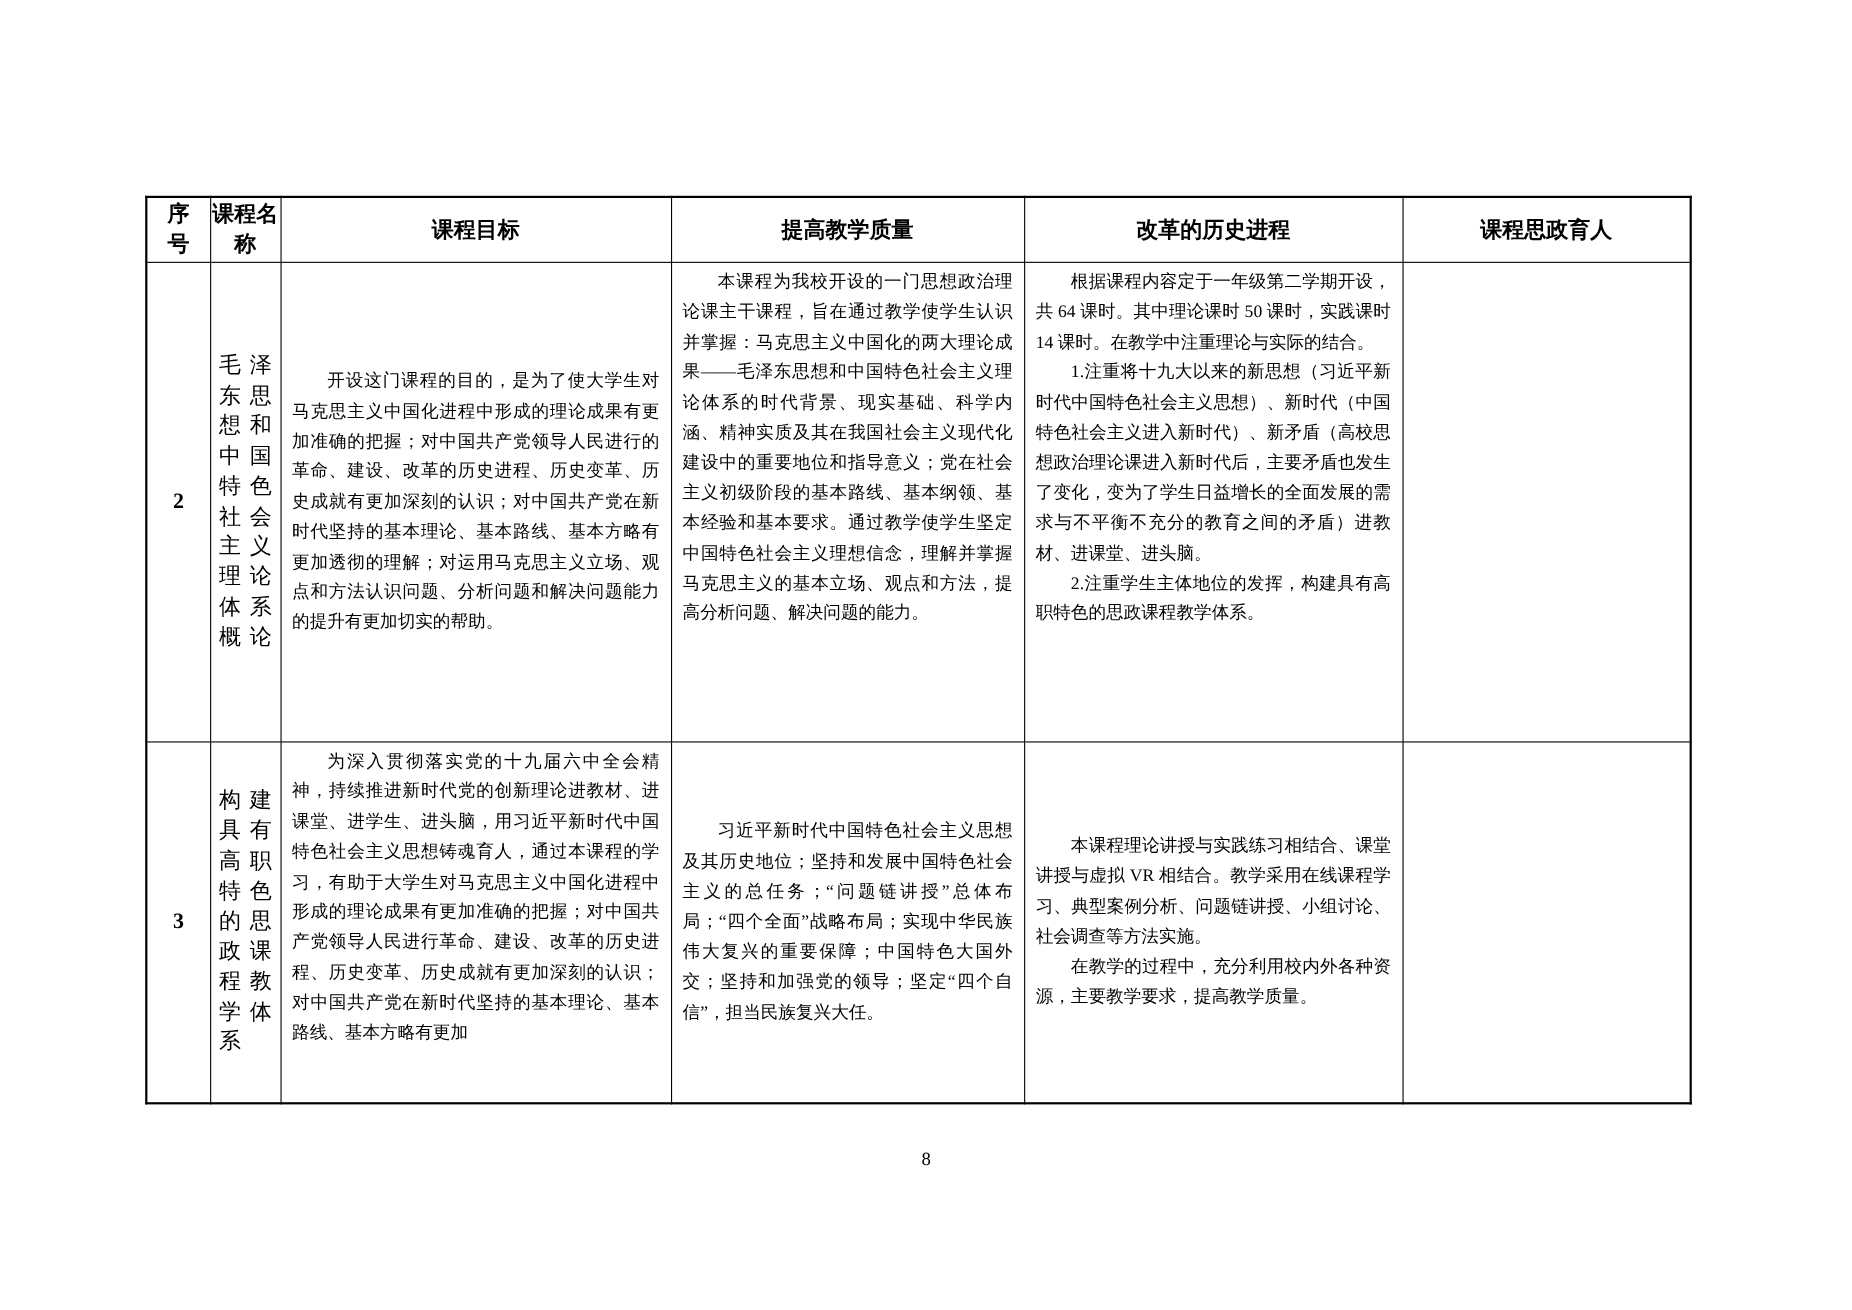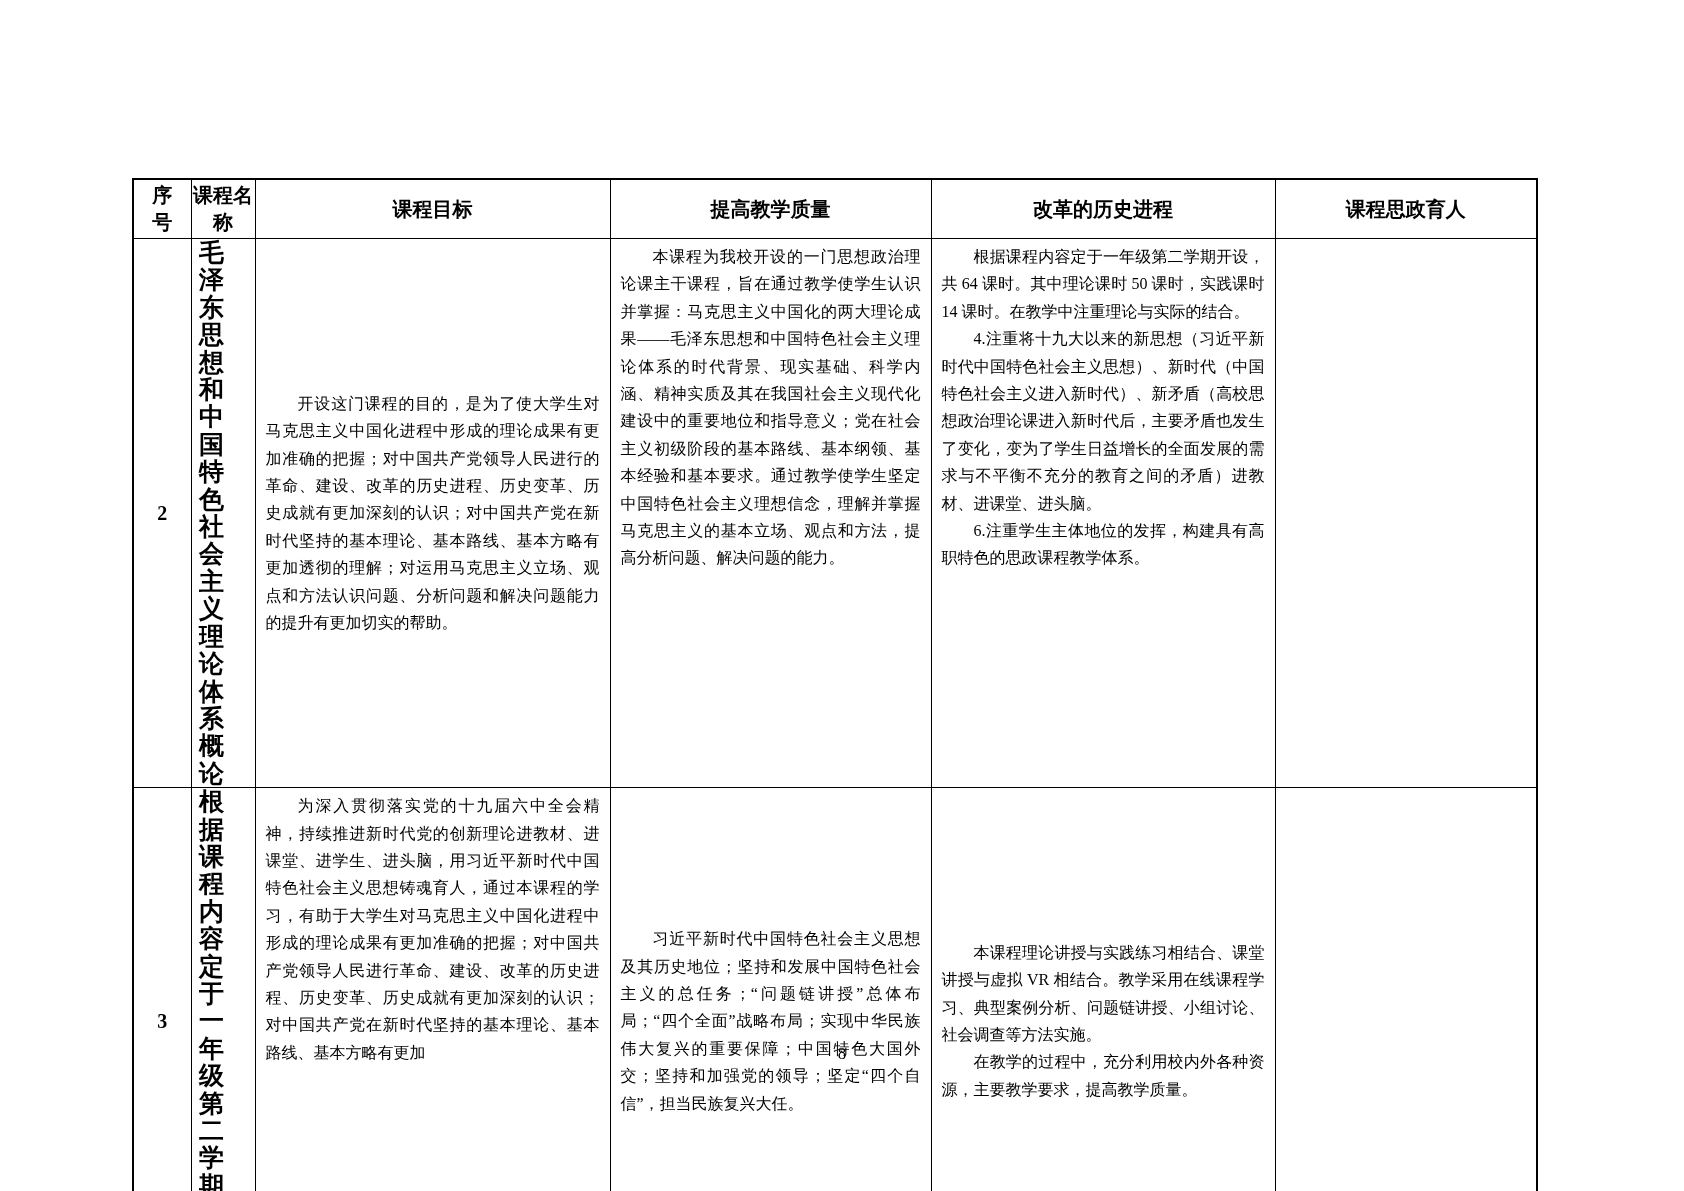--- a/index.html
+++ b/index.html
@@ -37,27 +37,26 @@
   .row-3{height:328px;}
   td.cell-no{
     text-align:center;
     vertical-align:middle;
     font-weight:bold;
     font-size:20px;
   }
   td.cell-name{vertical-align:middle;}
   .name-inner{
     width:48px;
-    margin:0 auto;
-    font-size:25px;
+    margin:16px auto;
+    font-size:20px;
     line-height:27.4px;
     word-break:break-all;
     text-align:justify;
     text-align-last:justify;
-    font-weight:bold;
   }
   td.text-cell{
     font-size:16px;
     line-height:27.4px;
     padding:4px 10px;
   }
   td.v-top{vertical-align:top;}
   td.v-mid{vertical-align:middle;}
   td.text-cell p{
     margin:0;
@@ -107,29 +106,29 @@
           <div class="name-inner">毛泽东思想和中国特色社会主义理论体系概论</div>
         </td>
         <td class="text-cell v-mid">
           <p>开设这门课程的目的，是为了使大学生对马克思主义中国化进程中形成的理论成果有更加准确的把握；对中国共产党领导人民进行的革命、建设、改革的历史进程、历史变革、历史成就有更加深刻的认识；对中国共产党在新时代坚持的基本理论、基本路线、基本方略有更加透彻的理解；对运用马克思主义立场、观点和方法认识问题、分析问题和解决问题能力的提升有更加切实的帮助。</p>
         </td>
         <td class="text-cell v-top">
           <p>本课程为我校开设的一门思想政治理论课主干课程，旨在通过教学使学生认识并掌握：马克思主义中国化的两大理论成果——毛泽东思想和中国特色社会主义理论体系的时代背景、现实基础、科学内涵、精神实质及其在我国社会主义现代化建设中的重要地位和指导意义；党在社会主义初级阶段的基本路线、基本纲领、基本经验和基本要求。通过教学使学生坚定中国特色社会主义理想信念，理解并掌握马克思主义的基本立场、观点和方法，提高分析问题、解决问题的能力。</p>
         </td>
         <td class="text-cell v-top">
           <p>根据课程内容定于一年级第二学期开设，共 64 课时。其中理论课时 50 课时，实践课时 14 课时。在教学中注重理论与实际的结合。</p>
-          <p>4.注重将十九大以来的新思想（习近平新时代中国特色社会主义思想）、新时代（中国特色社会主义进入新时代）、新矛盾（高校思想政治理论课进入新时代后，主要矛盾也发生了变化，变为了学生日益增长的全面发展的需求与不平衡不充分的教育之间的矛盾）进教材、进课堂、进头脑。</p>
-          <p>6.注重学生主体地位的发挥，构建具有高职特色的思政课程教学体系。</p>
+          <p>1.注重将十九大以来的新思想（习近平新时代中国特色社会主义思想）、新时代（中国特色社会主义进入新时代）、新矛盾（高校思想政治理论课进入新时代后，主要矛盾也发生了变化，变为了学生日益增长的全面发展的需求与不平衡不充分的教育之间的矛盾）进教材、进课堂、进头脑。</p>
+          <p>2.注重学生主体地位的发挥，构建具有高职特色的思政课程教学体系。</p>
         </td>
         <td class="text-cell"></td>
       </tr>
       <tr class="row-3">
         <td class="cell-no">3</td>
         <td class="cell-name">
-          <div class="name-inner">根据课程内容定于一年级第二学期开设</div>
+          <div class="name-inner">构建具有高职特色的思政课程教学体系</div>
         </td>
         <td class="text-cell v-top">
           <p>为深入贯彻落实党的十九届六中全会精神，持续推进新时代党的创新理论进教材、进课堂、进学生、进头脑，用习近平新时代中国特色社会主义思想铸魂育人，通过本课程的学习，有助于大学生对马克思主义中国化进程中形成的理论成果有更加准确的把握；对中国共产党领导人民进行革命、建设、改革的历史进程、历史变革、历史成就有更加深刻的认识；对中国共产党在新时代坚持的基本理论、基本路线、基本方略有更加</p>
         </td>
         <td class="text-cell v-mid">
           <p>习近平新时代中国特色社会主义思想及其历史地位；坚持和发展中国特色社会主义的总任务；“问题链讲授”总体布局；“四个全面”战略布局；实现中华民族伟大复兴的重要保障；中国特色大国外交；坚持和加强党的领导；坚定“四个自信”，担当民族复兴大任。</p>
         </td>
         <td class="text-cell v-mid">
           <p>本课程理论讲授与实践练习相结合、课堂讲授与虚拟 VR 相结合。教学采用在线课程学习、典型案例分析、问题链讲授、小组讨论、社会调查等方法实施。</p>
           <p>在教学的过程中，充分利用校内外各种资源，主要教学要求，提高教学质量。</p>

